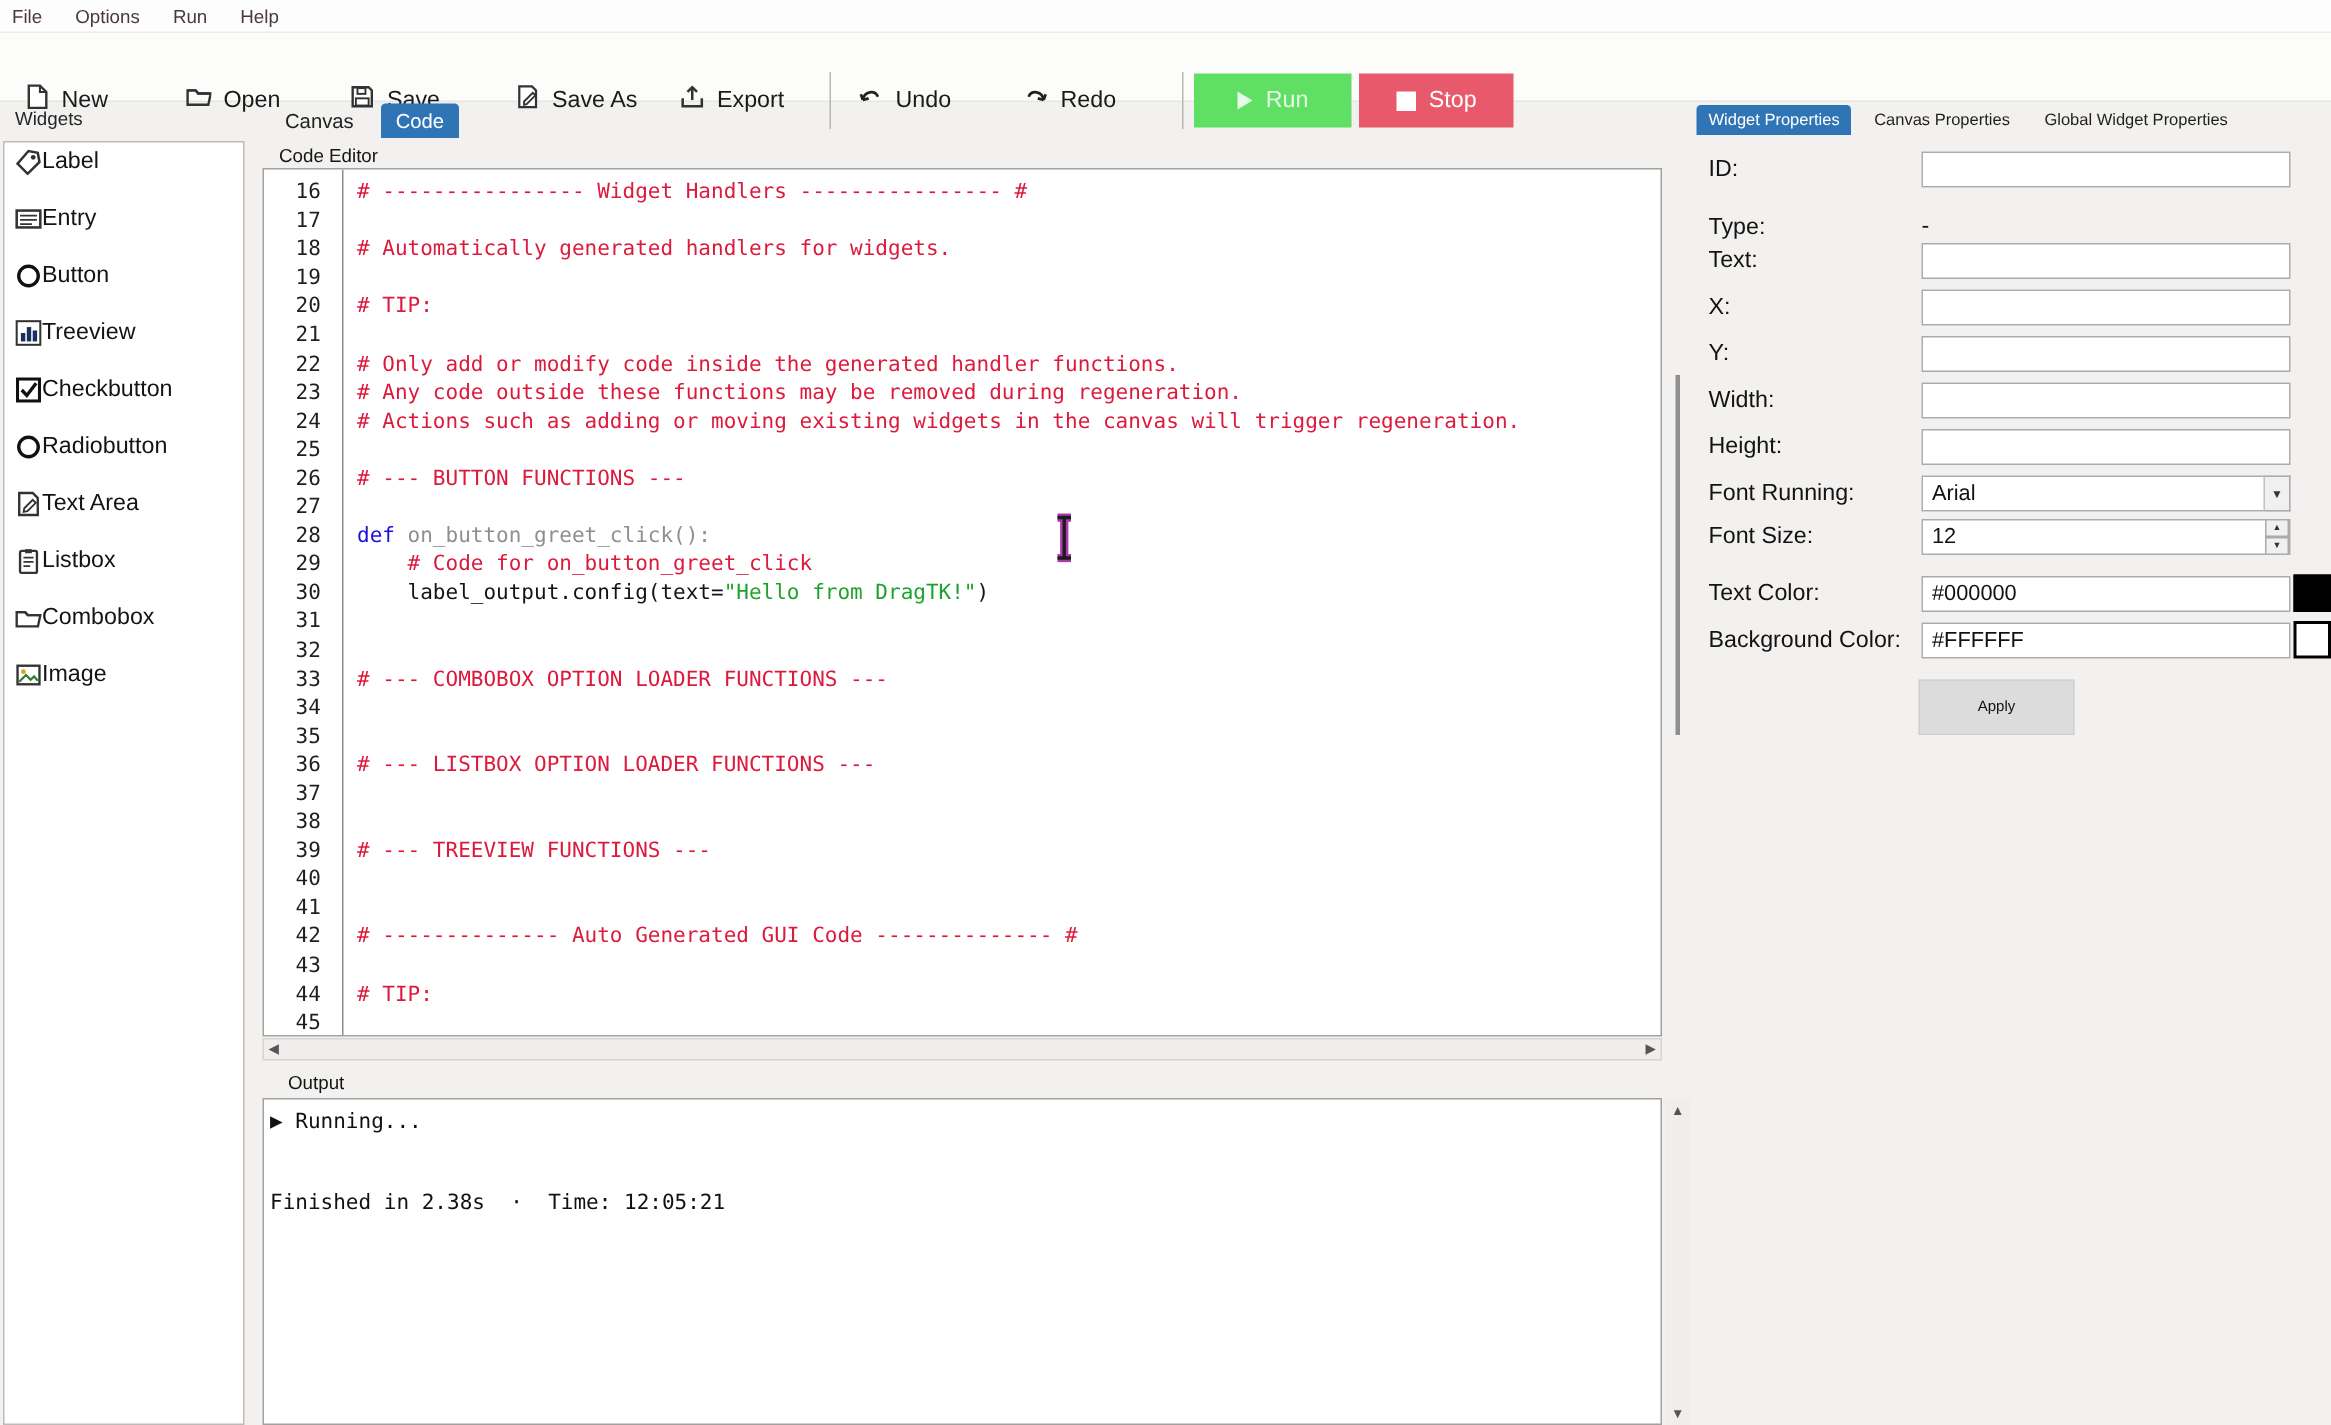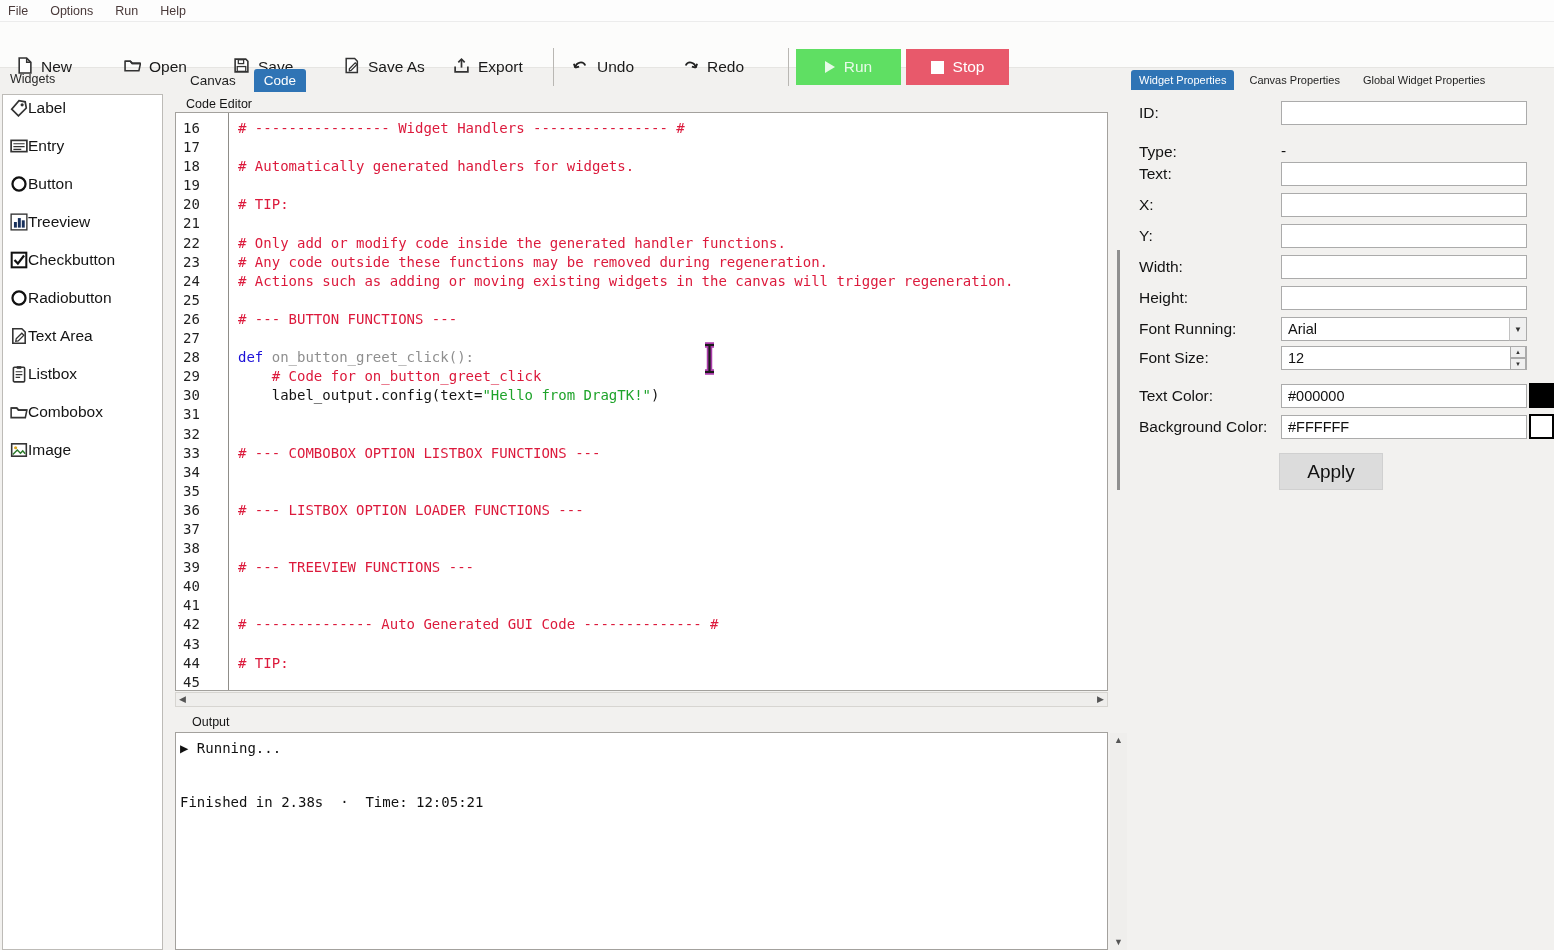--- a/index.html
+++ b/index.html
@@ -43,21 +43,21 @@
   .edit-tabs { position:absolute; left:180px; top:69px; display:flex; gap:8px; }
   .tab { font-size:13.5px; padding:4px 10px; color:#1f1f1f; border-radius:3px 3px 0 0; cursor:default; }
   .tab.active { background:#2f74b5; color:#ffffff; }
 
   .editor-caption { position:absolute; left:186px; top:97px; font-size:12.5px; color:#151515; }
 
   
   .code-editor { position:absolute; left:175px; top:112px; width:933px; height:579px;
     background:#ffffff; border:1px solid #a3a19d; display:flex; overflow:hidden; }
   .gutter { width:53px; padding-top:6px; border-right:1px solid #8f8d89; }
-  .gutter .ln { height:19.1px; line-height:19.1px; text-align:left; padding-left:7px;
+  .gutter .ln { height:19.1px; line-height:19.1px; text-align:center; padding-left:7px;
     font-family:"DejaVu Sans Mono","Liberation Mono",monospace; font-size:14px; color:#1f1f1f; }
   .code-col { flex:1; padding-top:6px; padding-left:9px; }
   .code-col .cl { height:19.1px; line-height:19.1px; white-space:pre;
     font-family:"DejaVu Sans Mono","Liberation Mono",monospace; font-size:14px; }
 
   .ibeam { position:absolute; left:701px; top:342px; width:17px; height:33px; z-index:5; }
 
   
   .hscroll { position:absolute; left:175px; top:692px; width:933px; height:15px;
     background:#efeeec; border:1px solid #d7d5d1; display:flex; align-items:center;
@@ -86,21 +86,21 @@
   .prop-static { position:absolute; left:150px; font-size:15.5px; color:#131313; }
   .dd-btn { position:absolute; left:378px; width:18px; height:24px; background:#f0f0f0;
     border:1px solid #ababab; border-left:1px solid #c2c2c2; font-size:8px; color:#333;
     display:flex; align-items:center; justify-content:center; }
   .spin { position:absolute; left:379px; width:16px; height:24px; display:flex;
     flex-direction:column; }
   .spin div { flex:1; border:1px solid #ababab; background:#f0f0f0; font-size:6px;
     color:#333; display:flex; align-items:center; justify-content:center; }
   .swatch { position:absolute; left:398px; width:25px; height:25px; border:2px solid #000; }
   .apply-btn { position:absolute; left:148px; width:104px; height:37px; background:#dcdcdc;
-    border:1px solid #d0d0d0; font-size:19px; color:#111;
+    border:1px solid #d0d0d0; font-size:10px; color:#111;
     font-family:"Liberation Sans",sans-serif; cursor:default; }
 </style>
 </head>
 <body>
 
 <div id="app">
 
   <div class="menubar">
       <span class="menu-item">File</span>
       <span class="menu-item">Options</span>
@@ -318,21 +318,21 @@
         <div class="cl"><span style="color: rgb(220, 26, 60);"># Any code outside these functions may be removed during regeneration.</span></div>
         <div class="cl"><span style="color: rgb(220, 26, 60);"># Actions such as adding or moving existing widgets in the canvas will trigger regeneration.</span></div>
         <div class="cl"></div>
         <div class="cl"><span style="color: rgb(220, 26, 60);"># --- BUTTON FUNCTIONS ---</span></div>
         <div class="cl"></div>
         <div class="cl"><span style="color: rgb(28, 16, 216);">def </span><span style="color: rgb(143, 143, 143);">on_button_greet_click():</span></div>
         <div class="cl"><span style="color: rgb(20, 20, 20);">    </span><span style="color: rgb(220, 26, 60);"># Code for on_button_greet_click</span></div>
         <div class="cl"><span style="color: rgb(20, 20, 20);">    label_output.config(text=</span><span style="color: rgb(30, 163, 42);">"Hello from DragTK!"</span><span style="color: rgb(20, 20, 20);">)</span></div>
         <div class="cl"></div>
         <div class="cl"></div>
-        <div class="cl"><span style="color: rgb(220, 26, 60);"># --- COMBOBOX OPTION LISTBOX FUNCTIONS ---</span></div>
+        <div class="cl"><span style="color: rgb(220, 26, 60);"># --- COMBOBOX OPTION LOADER FUNCTIONS ---</span></div>
         <div class="cl"></div>
         <div class="cl"></div>
         <div class="cl"><span style="color: rgb(220, 26, 60);"># --- LISTBOX OPTION LOADER FUNCTIONS ---</span></div>
         <div class="cl"></div>
         <div class="cl"></div>
         <div class="cl"><span style="color: rgb(220, 26, 60);"># --- TREEVIEW FUNCTIONS ---</span></div>
         <div class="cl"></div>
         <div class="cl"></div>
         <div class="cl"><span style="color: rgb(220, 26, 60);"># -------------- Auto Generated GUI Code -------------- #</span></div>
         <div class="cl"></div>

